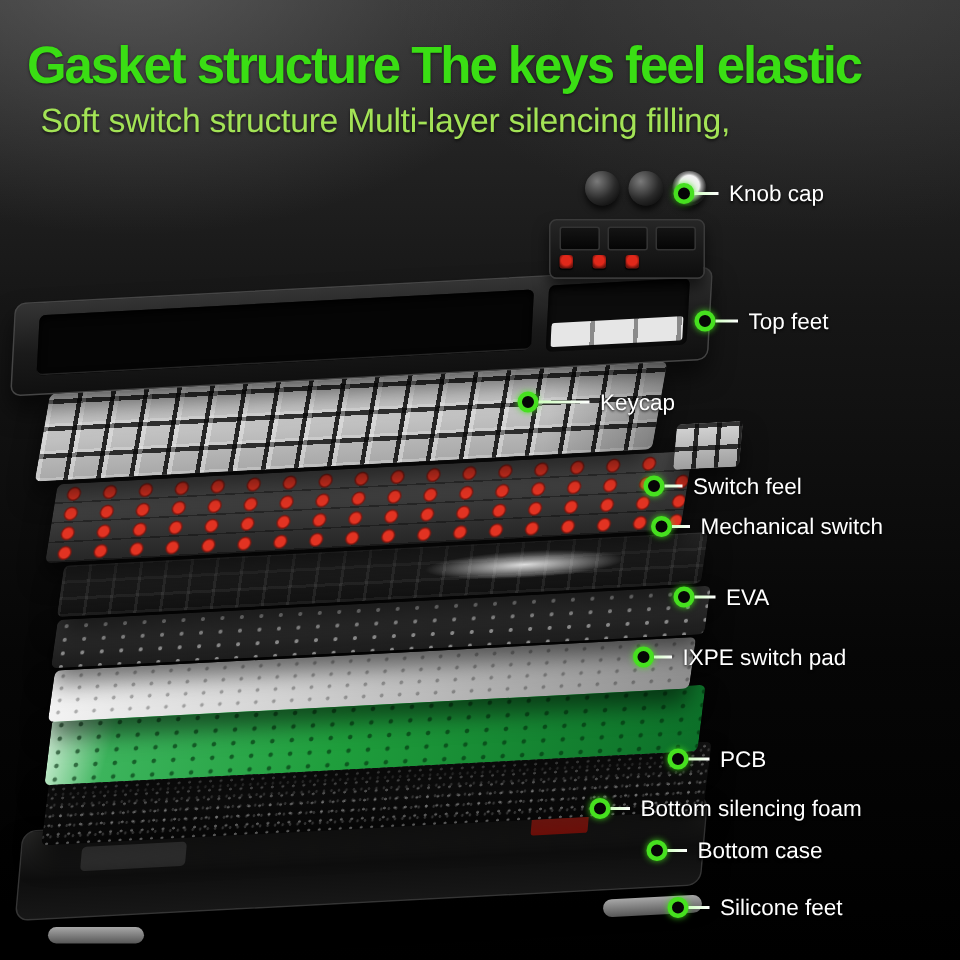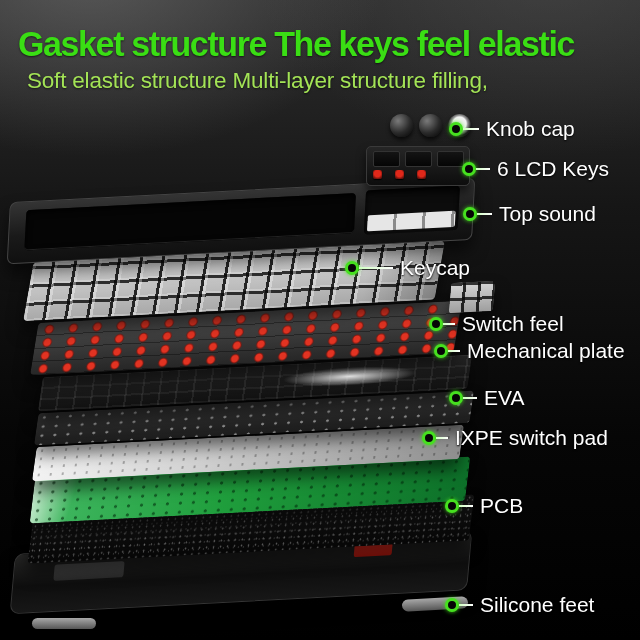--- a/index.html
+++ b/index.html
@@ -23,21 +23,21 @@
     font-size:22.5px;line-height:1.33;color:#a3e356;letter-spacing:-.2px;
     text-shadow:0 1px 2px rgba(0,0,0,.6);
   }
   
   .callout{position:absolute;display:flex;align-items:center;height:16px;transform:translateY(-8px);z-index:40;}
   .callout .dot{
     width:8px;height:8px;flex:0 0 auto;border:3px solid #46e01f;border-radius:50%;
     background:#060606;box-shadow:0 0 4px rgba(70,224,31,.9);
   }
   .callout .line{height:2px;background:linear-gradient(90deg,#cfffc0,#ffffff);}
-  .callout .label{margin-left:7px;font-size:21px;color:#fff;white-space:nowrap;text-shadow:0 1px 2px #000;}
+  .callout .label{margin-left:7px;font-size:15px;color:#fff;white-space:nowrap;text-shadow:0 1px 2px #000;}
   
   .layer{position:absolute;box-shadow:0 10px 16px rgba(0,0,0,.55);}
   .knob-group{position:absolute;left:390px;top:114px;display:flex;gap:6px;z-index:10;}
   .knob{
     width:23px;height:23px;border-radius:50%;
     background:radial-gradient(circle at 35% 30%, #7a7a7a, #2a2a2a 55%, #0a0a0a 90%);
     box-shadow:0 3px 4px rgba(0,0,0,.7);
   }
   .knob.ring{background:radial-gradient(circle at 50% 42%, #f2f2f2 38%, #9a9a9a 46%, #1a1a1a 66%);}
   .lcd-module{
@@ -149,21 +149,21 @@
   .foot-left{left:32px;top:618px;width:64px;height:11px;}
   .foot-right{left:402px;top:598px;width:66px;height:12px;transform:rotate(-3deg);}
 </style>
 </head>
 <body>
 
 <div class="stage">
 
   <h1 class="title">Gasket structure The keys feel elastic</h1>
   <p class="subtitle">
-    <span>Soft elastic structure Multi-layer structure filling,</span><br>
+    <span>Soft switch structure Multi-layer silencing filling,</span><br>
   </p>
 
   <div>
     <div class="knob-group">
       <div class="knob"></div>
       <div class="knob"></div>
       <div class="knob ring"></div>
     </div>
 
     <div class="lcd-module">
@@ -200,59 +200,64 @@
     </div>
     <div class="foot foot-left"></div>
     <div class="foot foot-right"></div>
   </div>
 
   <div class="callout" style="left:449px;top:129px">
     <span class="dot"></span>
     <span class="line" style="width:16px"></span>
     <span class="label">Knob cap</span>
   </div>
-  <div class="callout" style="left:462px;top:169px">
-    <span class="dot"></span>
-    <span class="line" style="width:14px"></span>
-    <span class="label">6 LCD Keys</span>
-  </div>
   <div class="callout" style="left:463px;top:214px">
     <span class="dot"></span>
     <span class="line" style="width:15px"></span>
-    <span class="label">Top sound</span>
+    <span class="label">Top feet</span>
   </div>
   <div class="callout" style="left:345px;top:268px">
     <span class="dot"></span>
     <span class="line" style="width:34px"></span>
     <span class="label">Keycap</span>
   </div>
   <div class="callout" style="left:429px;top:324px">
     <span class="dot"></span>
     <span class="line" style="width:12px"></span>
     <span class="label">Switch feel</span>
   </div>
   <div class="callout" style="left:434px;top:351px">
     <span class="dot"></span>
     <span class="line" style="width:12px"></span>
-    <span class="label">Mechanical plate</span>
+    <span class="label">Mechanical switch</span>
   </div>
   <div class="callout" style="left:449px;top:398px">
     <span class="dot"></span>
     <span class="line" style="width:14px"></span>
     <span class="label">EVA</span>
   </div>
   <div class="callout" style="left:422px;top:438px">
     <span class="dot"></span>
     <span class="line" style="width:12px"></span>
     <span class="label">IXPE switch pad</span>
   </div>
   <div class="callout" style="left:445px;top:506px">
     <span class="dot"></span>
     <span class="line" style="width:14px"></span>
     <span class="label">PCB</span>
   </div>
+  <div class="callout" style="left:393px;top:539px">
+    <span class="dot"></span>
+    <span class="line" style="width:13px"></span>
+    <span class="label">Bottom silencing foam</span>
+  </div>
+  <div class="callout" style="left:431px;top:567px">
+    <span class="dot"></span>
+    <span class="line" style="width:13px"></span>
+    <span class="label">Bottom case</span>
+  </div>
   <div class="callout" style="left:445px;top:605px">
     <span class="dot"></span>
     <span class="line" style="width:14px"></span>
     <span class="label">Silicone feet</span>
   </div>
 
 </div>
 
 </body></html>

